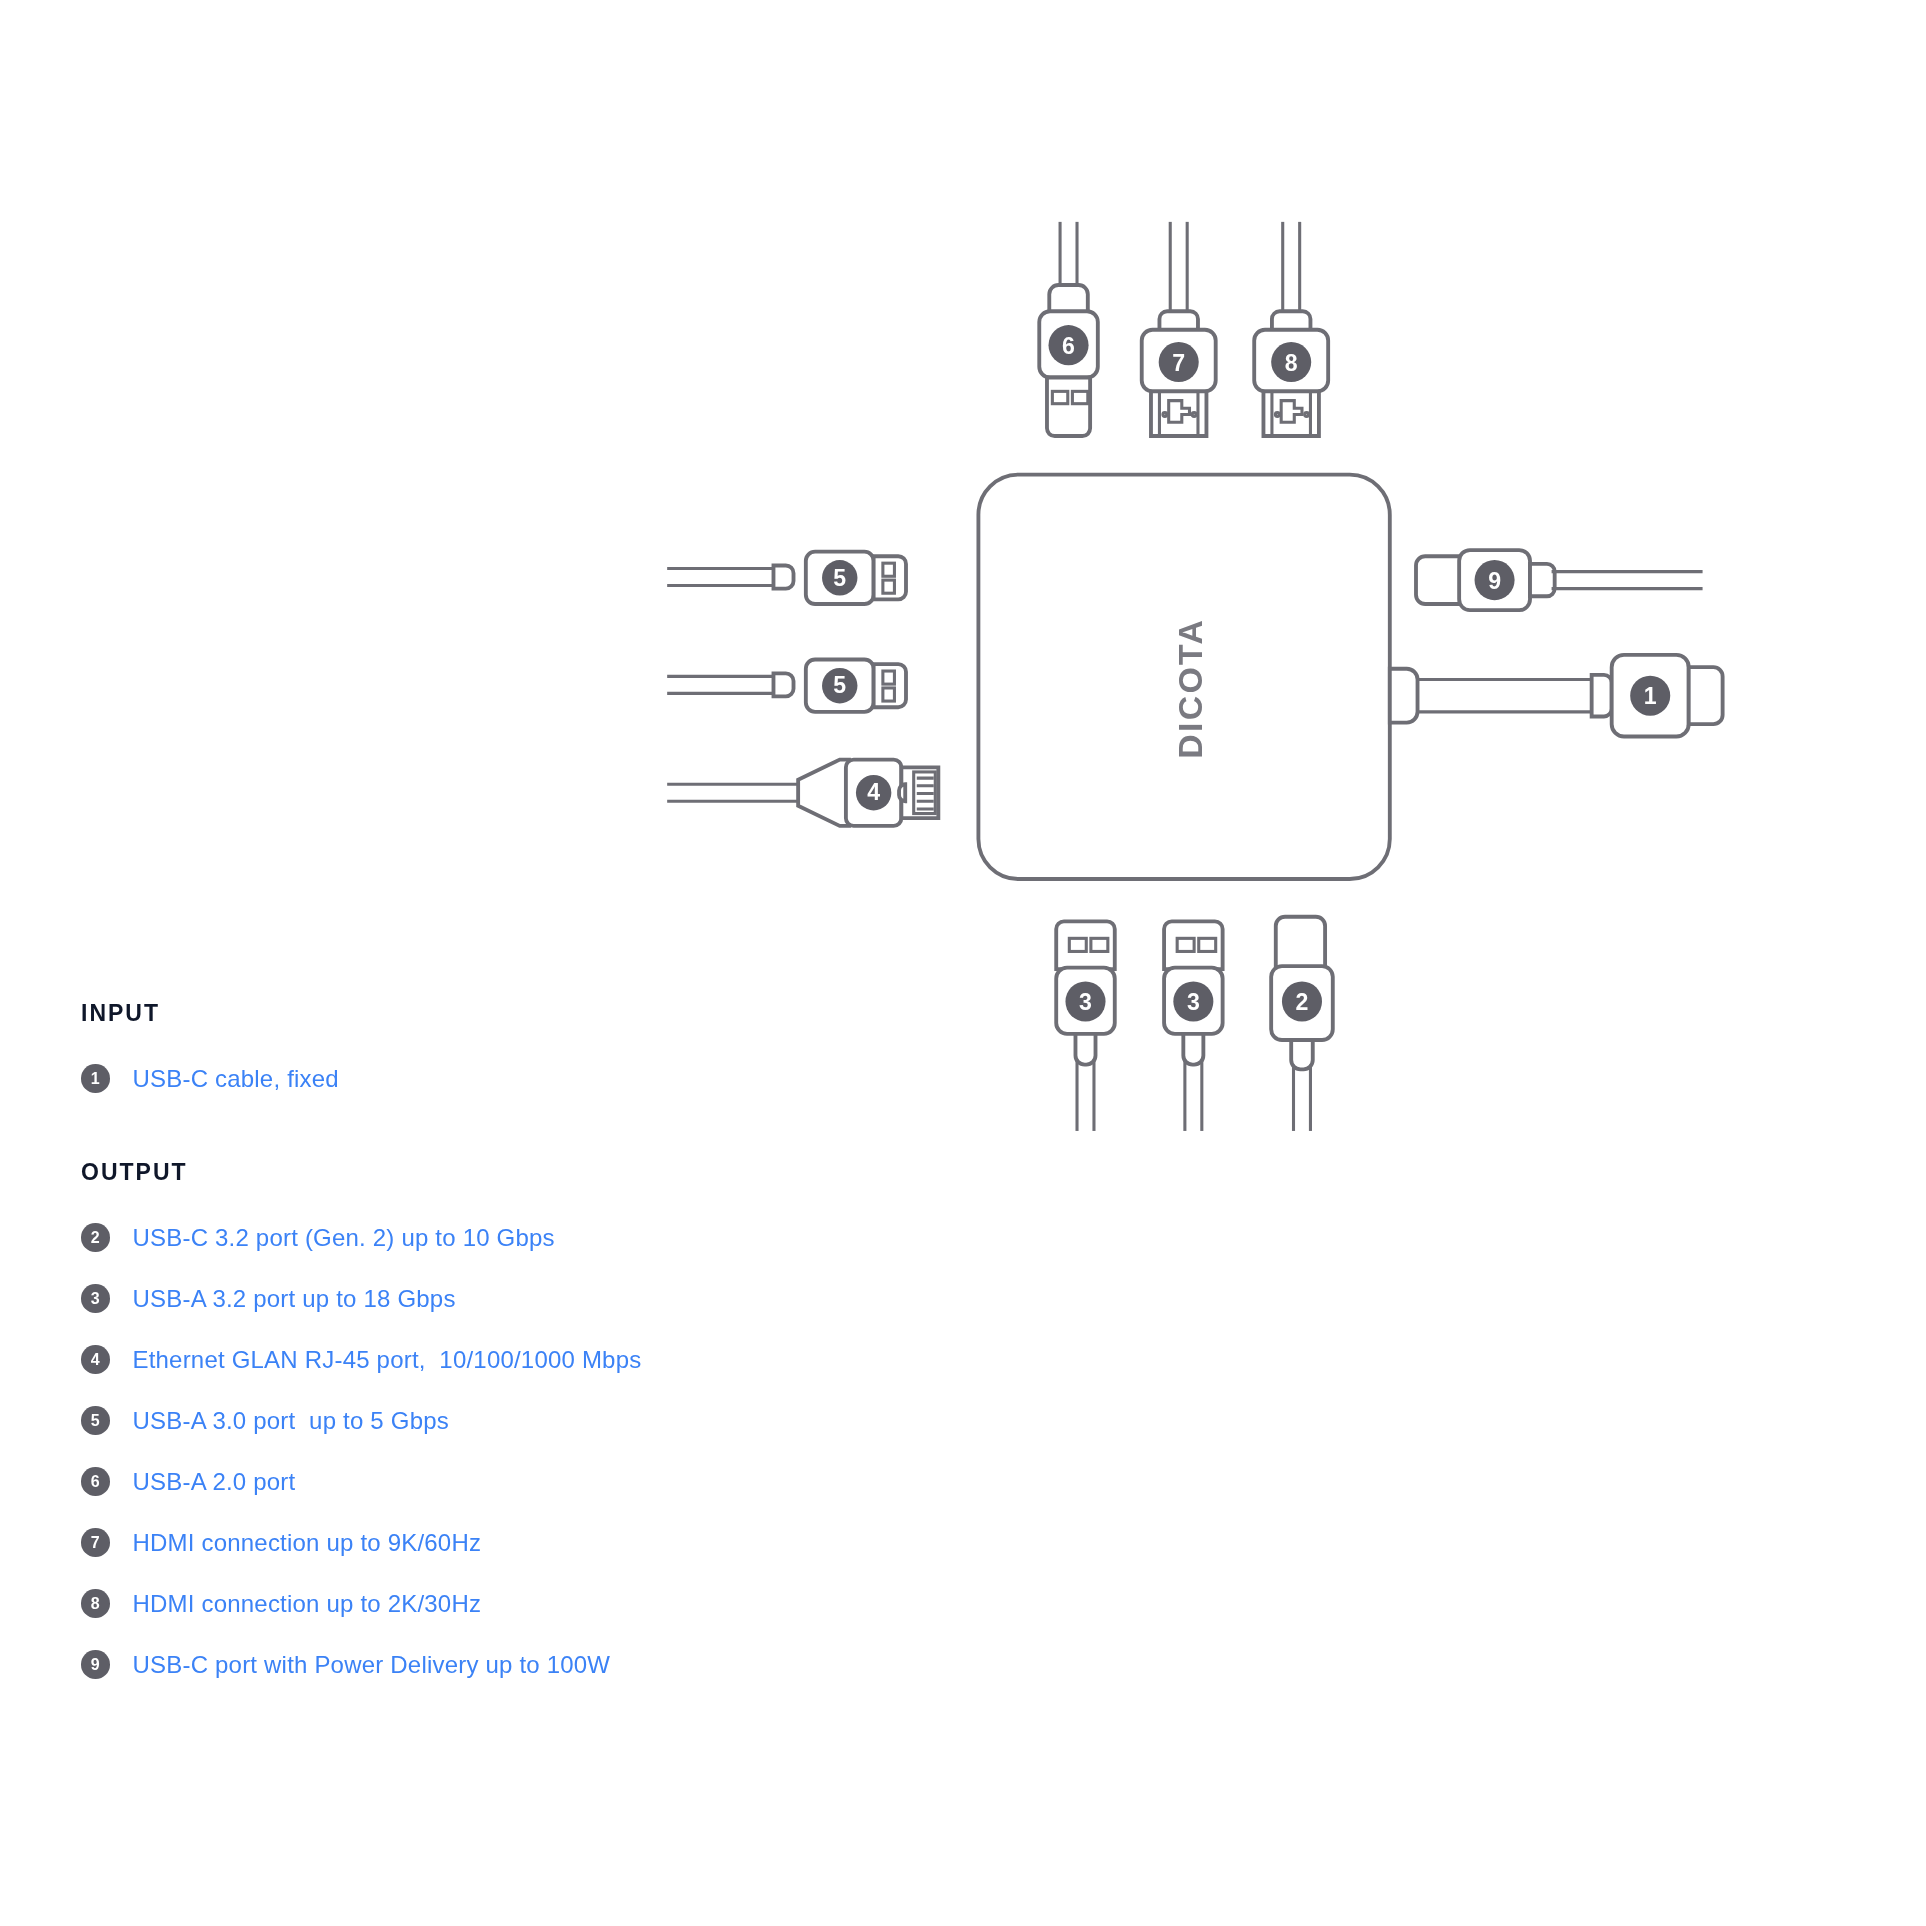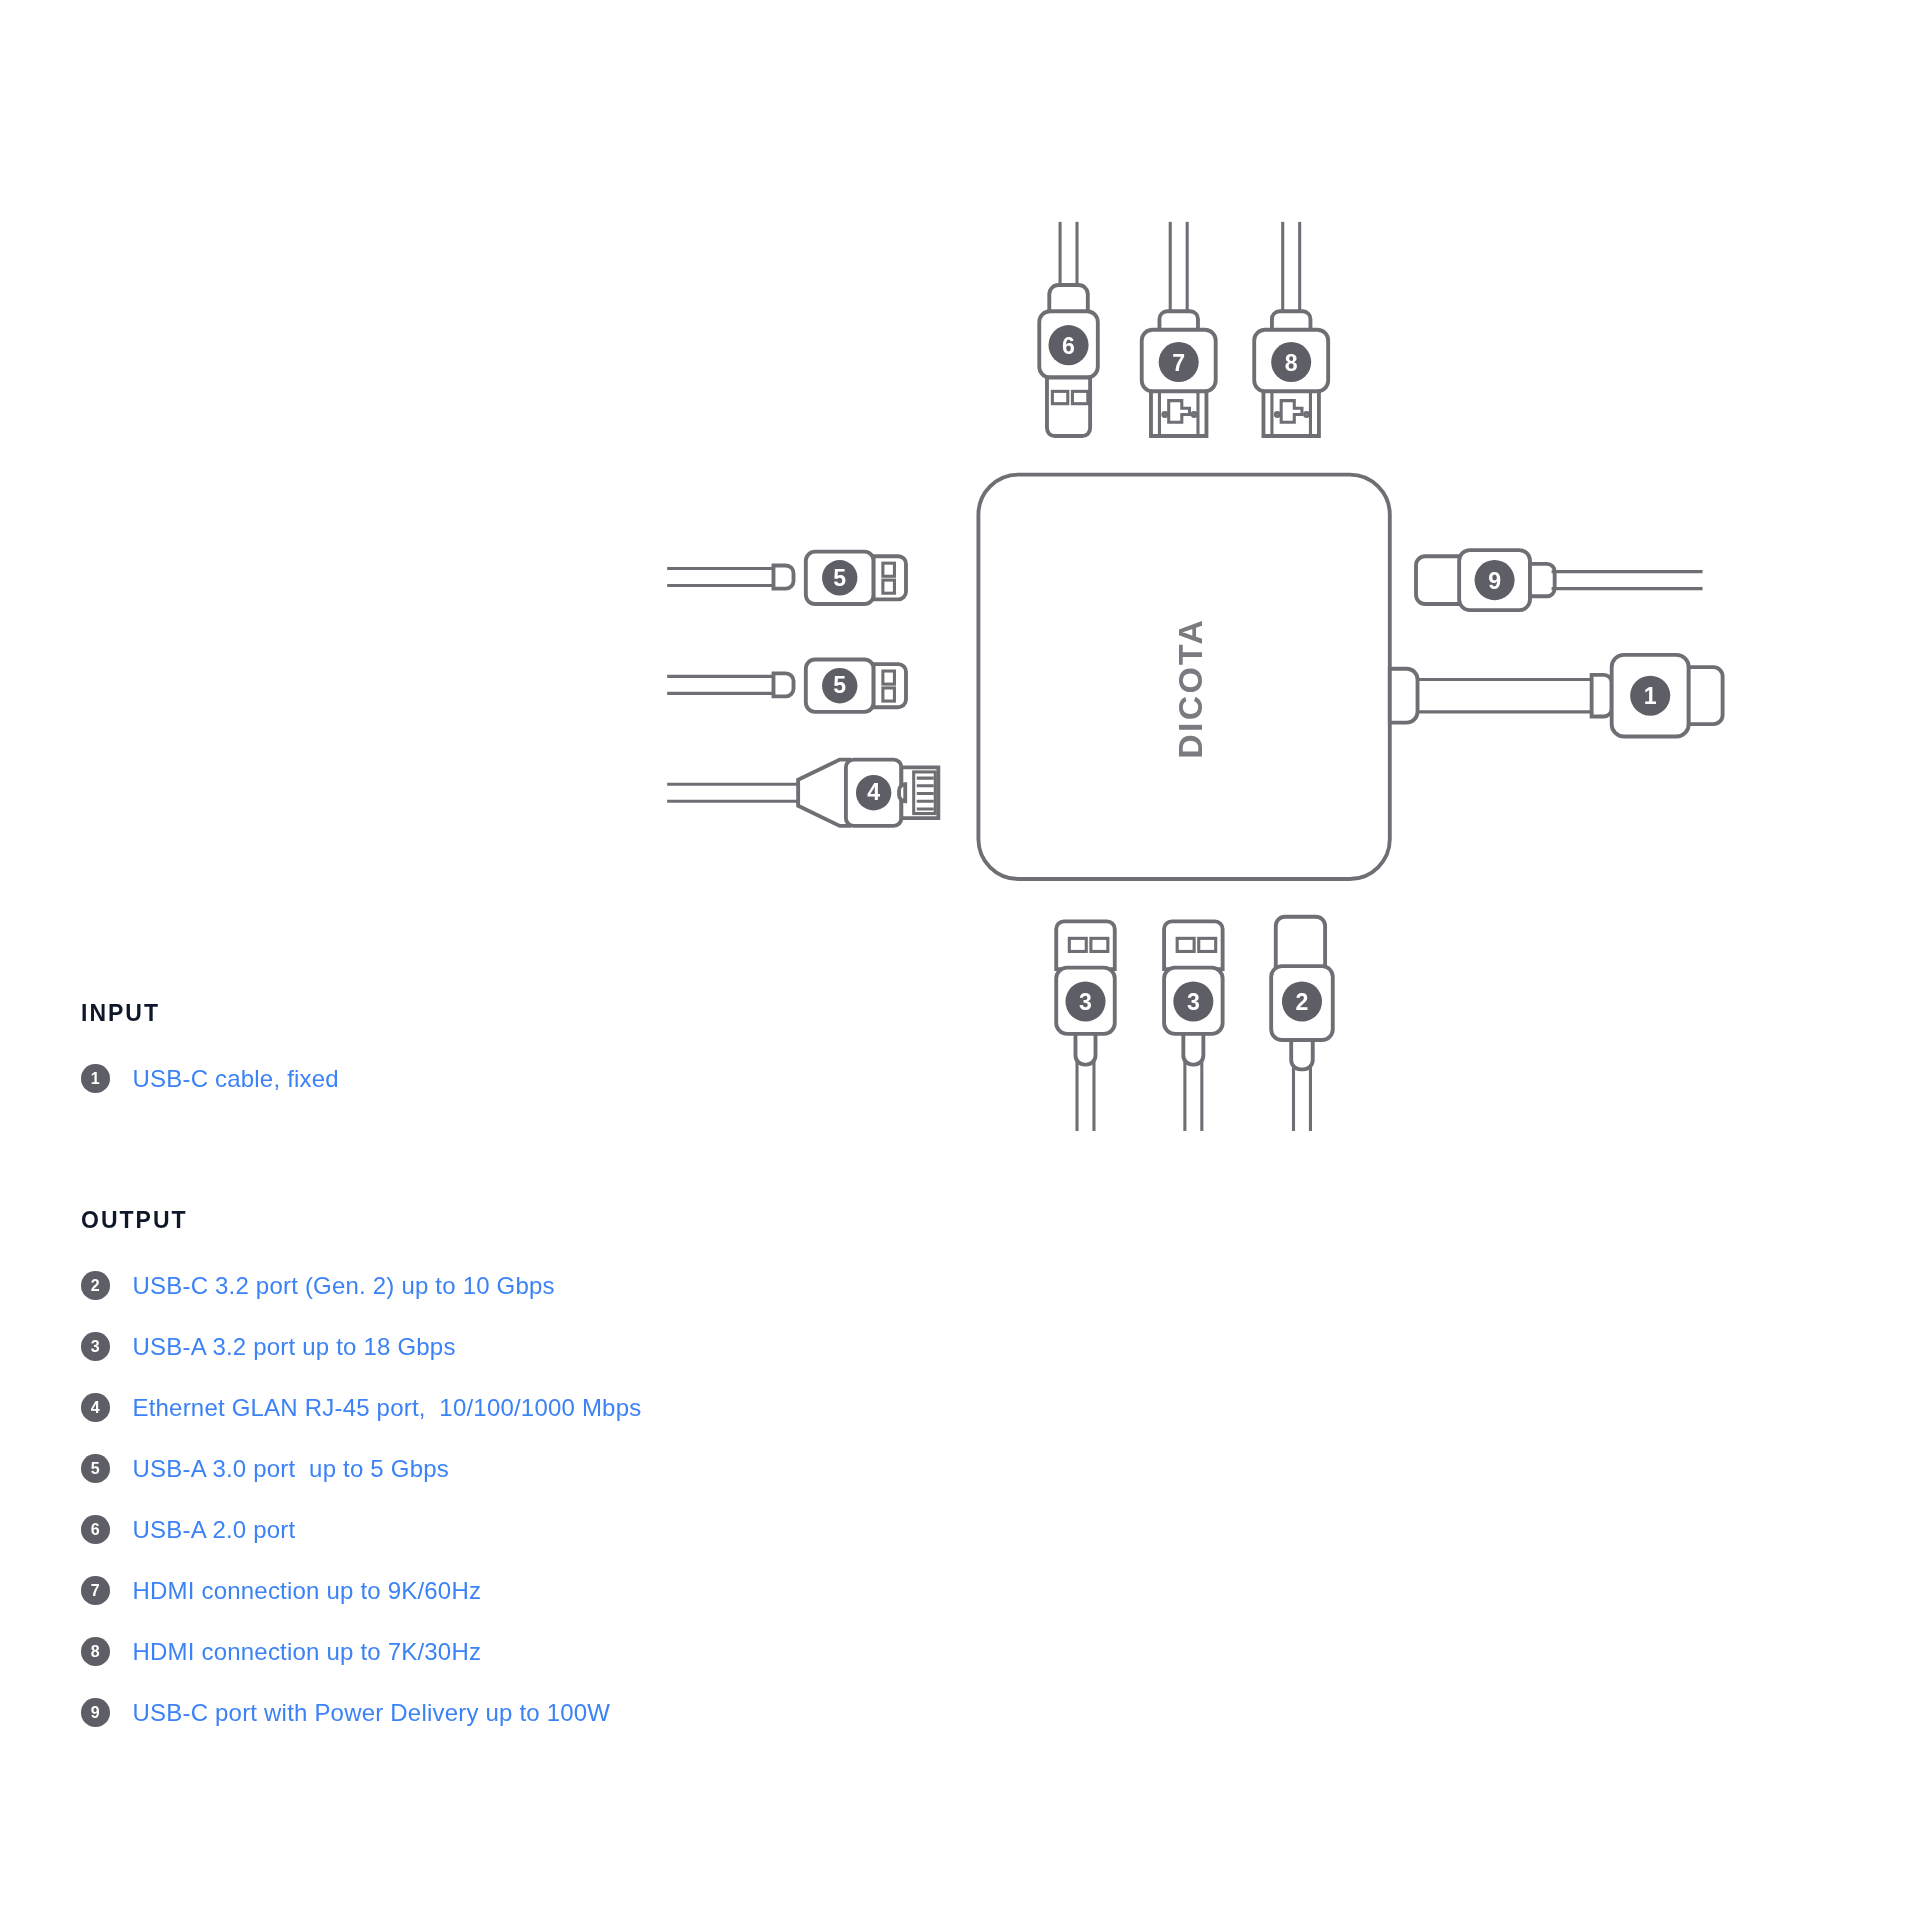--- a/index.html
+++ b/index.html
@@ -42,21 +42,21 @@
     font-weight: bold;
     letter-spacing: 2px;
     color: #0f172a;
     text-transform: uppercase;
     margin: 0;
     line-height: 1;
   }
 
   .legend-group { margin: 0; padding: 0; }
   .group-input { margin-bottom: 0; }
-  .group-output { margin-top: 100px; }
+  .group-output { margin-top: 52px; }
 
   .legend-list {
     list-style: none;
     margin: 0;
     padding: 0;
     margin-top: 23px;
   }
 
   .legend-row {
     display: flex;
@@ -281,21 +281,21 @@
         <li class="legend-row">
           <span class="badge">6</span>
           <span class="legend-text">USB-A 2.0 port</span>
         </li>
         <li class="legend-row">
           <span class="badge">7</span>
           <span class="legend-text">HDMI connection up to 9K/60Hz</span>
         </li>
         <li class="legend-row">
           <span class="badge">8</span>
-          <span class="legend-text">HDMI connection up to 7K/30Hz</span>
+          <span class="legend-text">HDMI connection up to 2K/30Hz</span>
         </li>
         <li class="legend-row">
           <span class="badge">9</span>
           <span class="legend-text">USB-C port with Power Delivery up to 100W</span>
         </li>
       </ul>
     </div>
 
   </div>
 </div>

